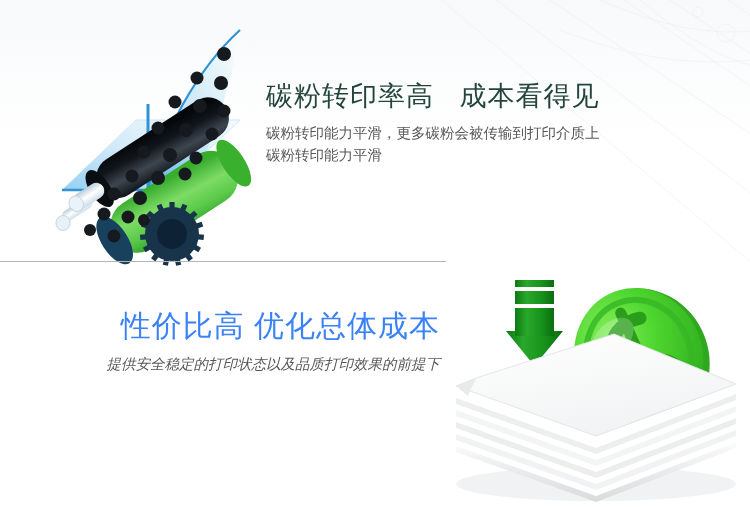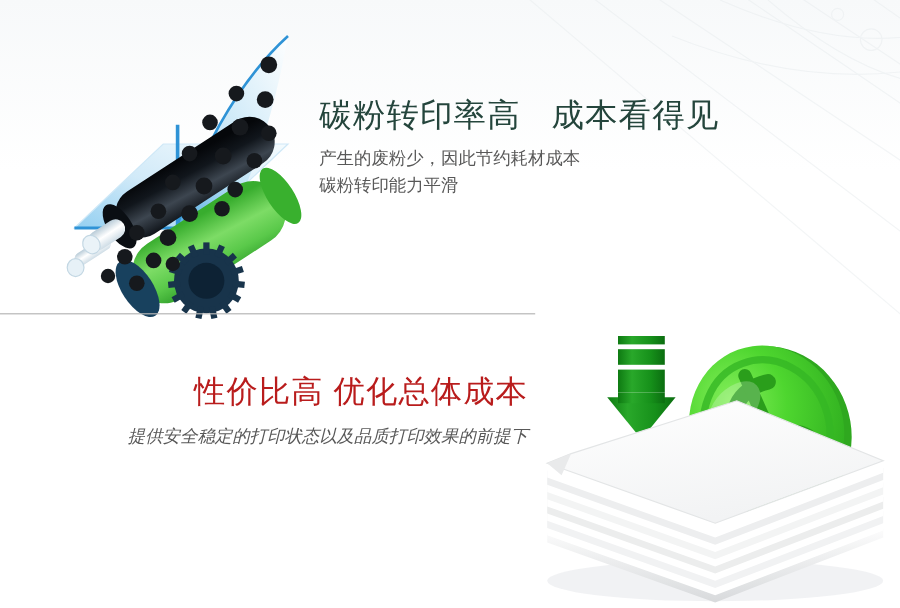--- a/index.html
+++ b/index.html
@@ -84,22 +84,22 @@
     width: 750px; height: 245px;
   }
 
   .s2-text {
     position: absolute;
     left: 20px; top: 47px;
     width: 420px;
     text-align: right;
   }
   .s2-title {
-    color: #b91c1c;
-    font-size: 26px;
+    color: #3b82f6;
+    font-size: 30px;
     line-height: 34px;
     letter-spacing: 1px;
     white-space: pre;
     margin: 0 0 9px 0;
     font-weight: 400;
   }
   .s2-body {
     color: #585858;
     font-size: 14.5px;
     line-height: 24px;
@@ -242,21 +242,21 @@
         <circle cx="84" cy="209" r="6.5"></circle>
         <circle cx="46" cy="222" r="6"></circle>
         <circle cx="70" cy="228" r="6.5"></circle>
         <circle cx="100" cy="212" r="6"></circle>
       </g>
     </svg>
 
     <div class="s1-text">
       <h2 class="s1-title">碳粉转印率高   成本看得见</h2>
       <div class="s1-body">
-        <div>产生的废粉少，因此节约耗材成本</div>
+        <div>碳粉转印能力平滑，更多碳粉会被传输到打印介质上</div>
         <div>碳粉转印能力平滑</div>
       </div>
     </div>
   </div>
 
   <div class="divider"></div>
 
   <div class="section2">
 
     <div class="s2-text">

